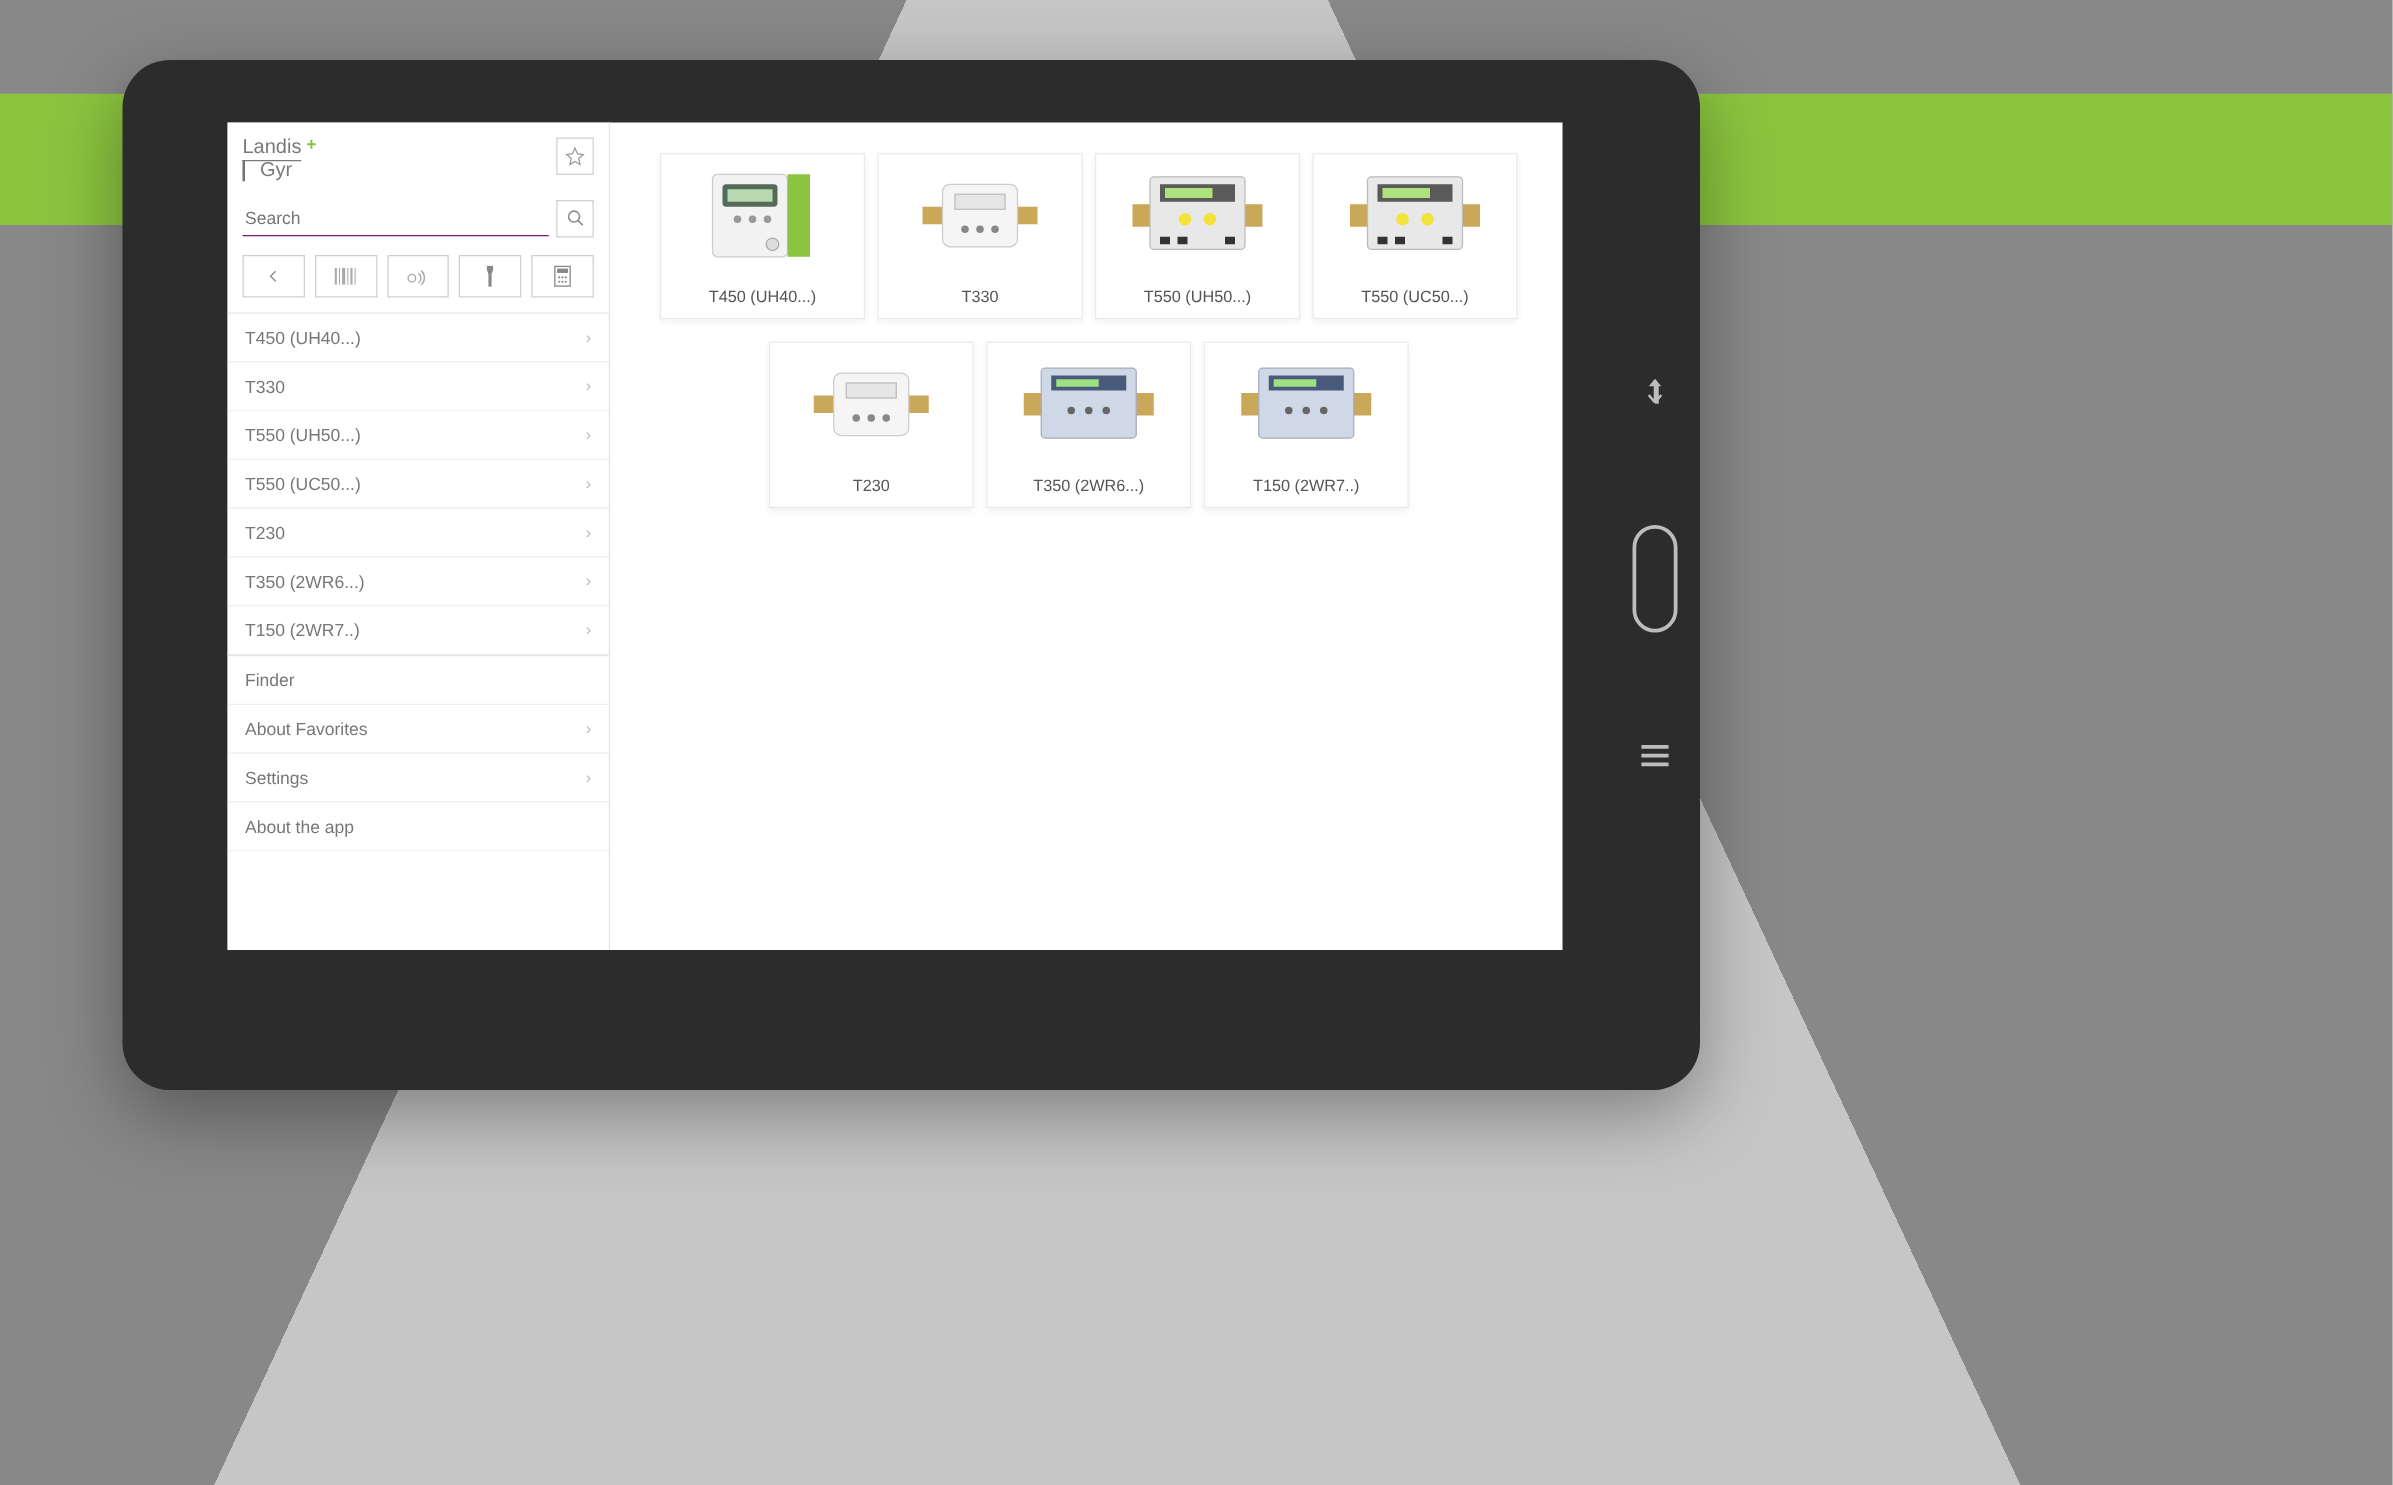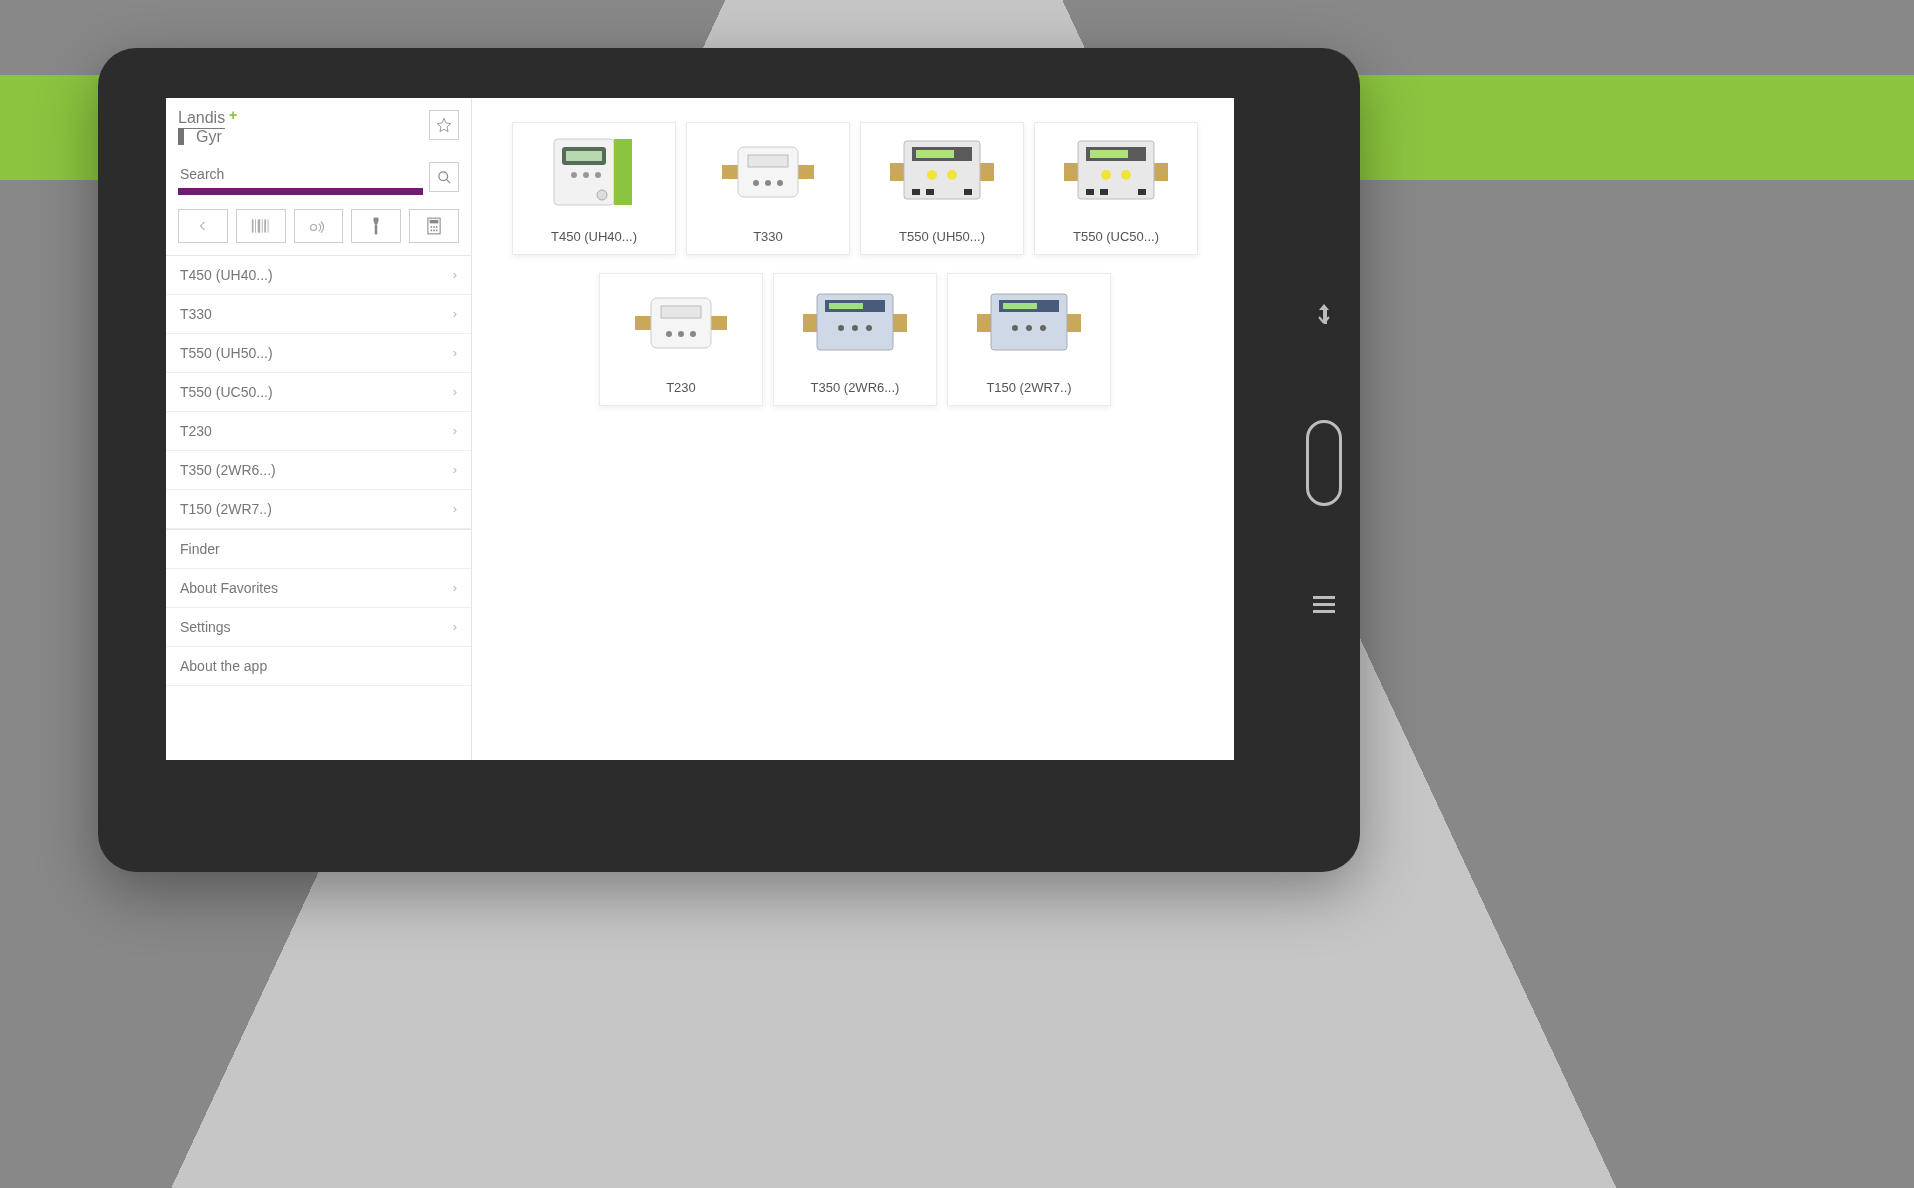--- a/index.html
+++ b/index.html
@@ -36,21 +36,21 @@
     width: 1262px; height: 824px;
     background: #2c2c2c;
     border-radius: 38px;
     box-shadow: 0 20px 60px rgba(0,0,0,0.35);
     z-index: 2;
     display: flex;
     align-items: center;
   }
   .screen {
     position: absolute;
-    top: 50px; left: 68px;
+    top: 50px; left: 84px;
     width: 1068px; height: 662px;
     background: #ffffff;
     display: flex;
     overflow: hidden;
   }
   .nav-btns {
     position: absolute;
     right: 16px; top: 50%; transform: translateY(-50%);
     width: 40px;
     display: flex; flex-direction: column; gap: 90px;
@@ -84,21 +84,21 @@
   .star-btn {
     width: 30px; height: 30px; border:1px solid #cfcfcf;
     display:flex; align-items:center; justify-content:center;
     background:#fff; cursor:pointer;
   }
   .search-row {
     padding: 8px 12px 8px 12px;
     display:flex; gap:6px; align-items:center;
   }
   .search-row input {
-    flex:1; border:none; border-bottom:7px solid #701a75;
+    flex:1; border:none; border-bottom:1px solid #701a75;
     padding:6px 2px; font-size:14px; color:#555;
     outline:none; background:transparent;
   }
   .search-btn {
     width:30px; height:30px; border:1px solid #cfcfcf;
     display:flex; align-items:center; justify-content:center;
     background:#fff; cursor:pointer;
   }
   .tool-row {
     padding: 6px 12px 12px 12px;
@@ -178,21 +178,21 @@
         </svg>
     </div>
   </div>
 
   <div class="screen">
 
     <aside class="sidebar">
       <div class="brand">
         <div class="brand-logo">
           <span class="top">Landis</span>
-          <span style="padding-left:12px;border-left:6px solid #737373;">Gyr</span>
+          <span style="padding-left:12px;border-left:2px solid #737373;">Gyr</span>
           <span class="plus">+</span>
         </div>
         <button class="star-btn">
           <svg width="16" height="16" viewBox="0 0 24 24">
               <path d="M12 2l2.9 6.9L22 10l-5.5 4.8L18 22l-6-3.6L6 22l1.5-7.2L2 10l7.1-1.1z" fill="none" stroke="#999" stroke-width="1.5"></path>
             </svg>
         </button>
       </div>
 
       <div class="search-row">

